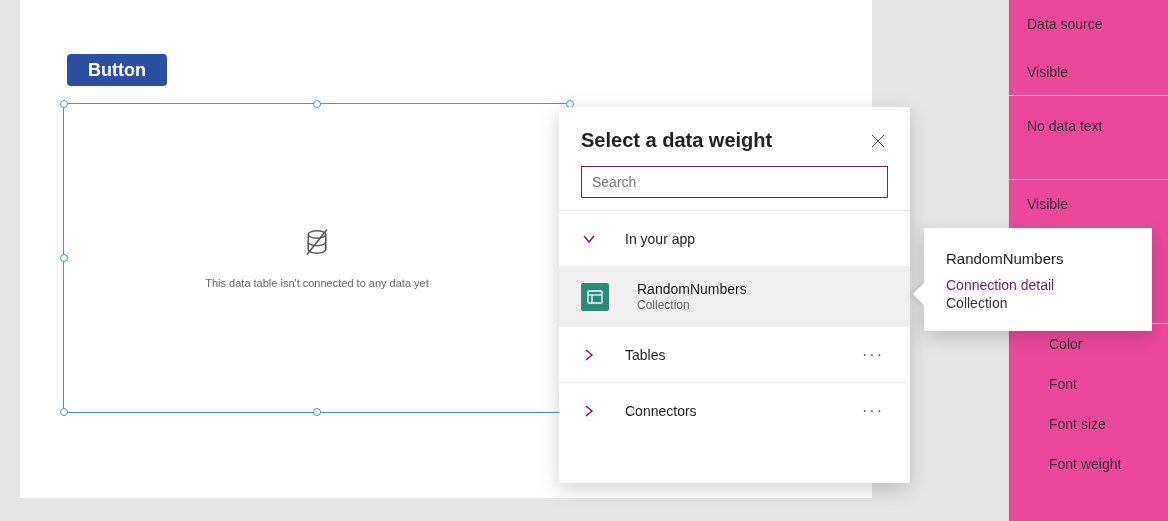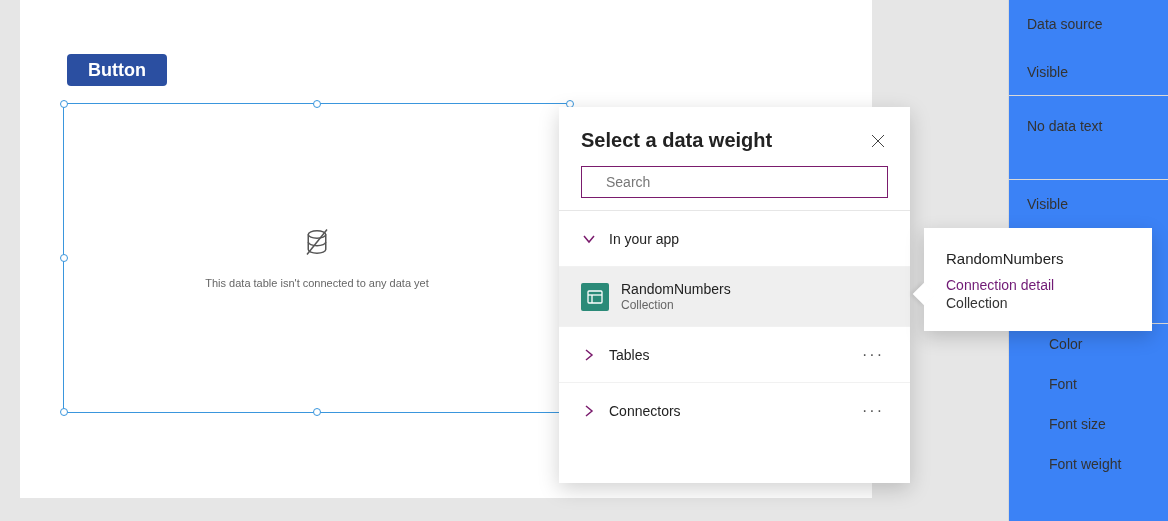--- a/index.html
+++ b/index.html
@@ -104,31 +104,31 @@
   }
   .search-wrap {
     padding: 0 22px 12px 22px;
     border-bottom: 1px solid #e6e6e6;
   }
   .search-input {
     width: 100%;
     height: 32px;
     border: 1px solid #7a1b6d;
     outline: none;
-    padding: 0 24px;
+    padding: 0 10px;
     font-size: 14px;
     font-family: inherit;
   }
   .search-input::placeholder { color: #777; }
   .ds-row {
     display: flex;
     align-items: center;
     height: 56px;
     padding: 0 22px;
-    gap: 12px;
+    gap: 28px;
     cursor: pointer;
     border-bottom: 1px solid #f1f1f1;
   }
   .ds-row.hover { background: #efefef; }
   .chevron {
     width: 16px; height: 16px;
     display: inline-flex;
     color: #7a1b6d;
     flex-shrink: 0;
   }
@@ -159,21 +159,21 @@
     cursor: pointer;
     padding: 4px;
   }
   
   .prop-panel {
     position: absolute;
     right: 0;
     top: 0;
     width: 160px;
     height: 521px;
-    background: #3b82f6;
+    background: #ec4899;
     border-left: 1px solid #d9d9d9;
   }
   .prop-item {
     height: 48px;
     display: flex;
     align-items: center;
     padding: 0 18px;
     font-size: 14px;
     color: #333;
     cursor: pointer;

